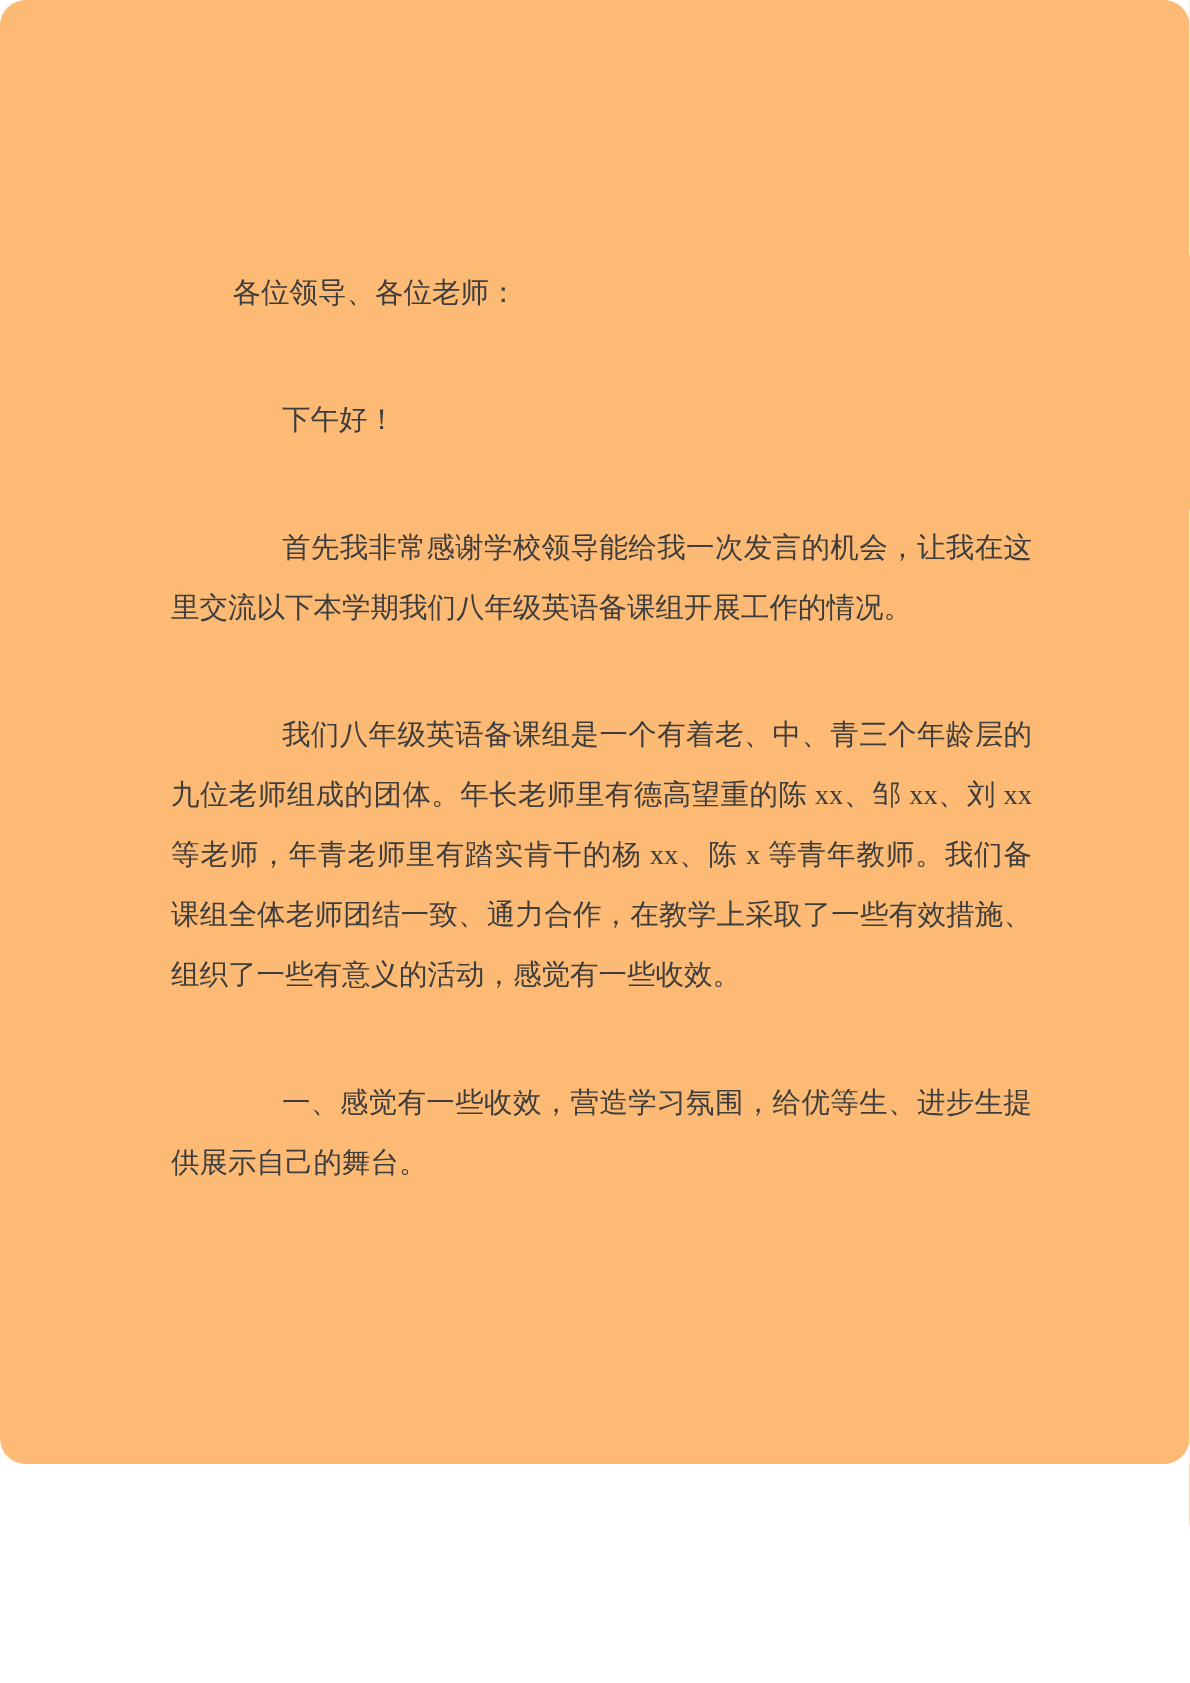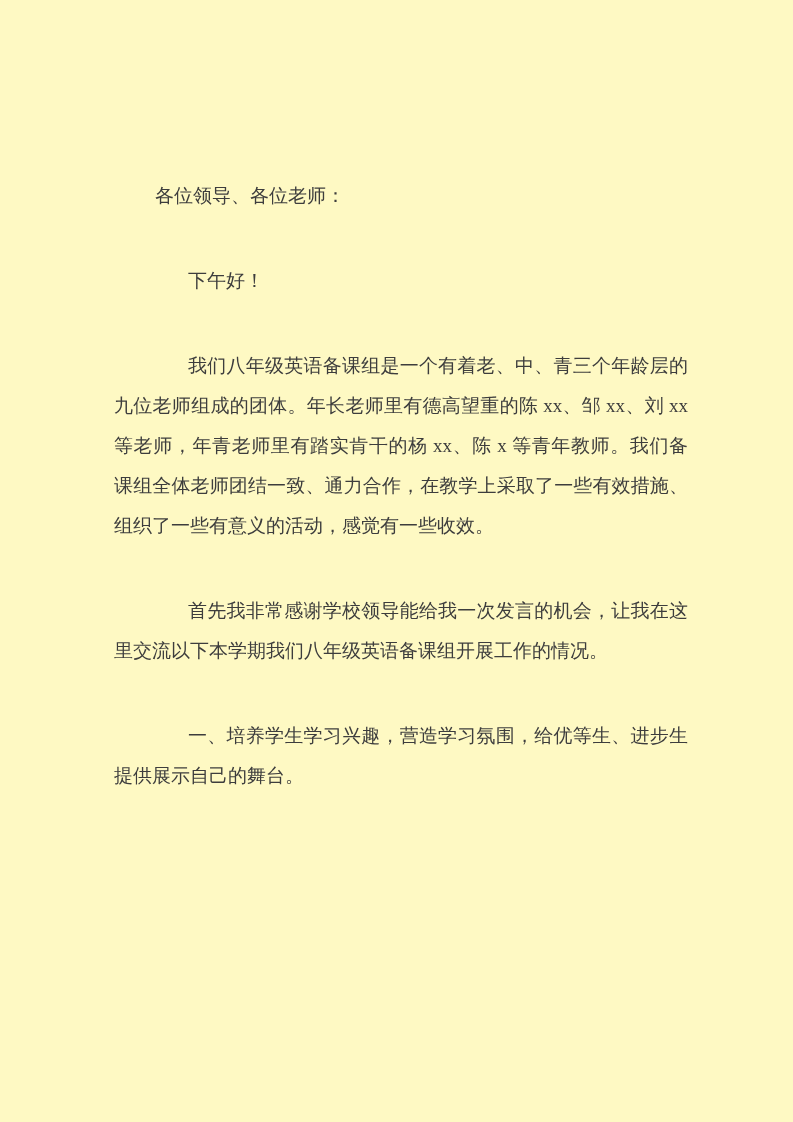--- a/index.html
+++ b/index.html
@@ -3,24 +3,25 @@
 <meta charset="utf-8">
 <style>
   html, body {
     margin: 0;
     padding: 0;
     background: #ffffff;
   }
   .page {
     position: relative;
     width: 793px;
-    height: 1122px;
-    background: #fef9c3;
+    height: 976px;
+    background: #fdba74;
     overflow: hidden;
     font-family: "Liberation Serif", "DejaVu Serif", serif;
+    border-radius: 17px;
   }
   .text-block {
     position: absolute;
     left: 114px;
     top: 176px;
     width: 574px;
     color: #3d3d3d;
     font-size: 19px;
     line-height: 40px;
     text-align: justify;
@@ -40,17 +41,17 @@
     margin-bottom: 0;
   }
 </style>
 </head>
 <body>
 
 <div class="page">
   <div class="text-block">
     <p class="para-salutation">各位领导、各位老师：</p>
     <p class="para-body">下午好！</p>
+    <p class="para-body">首先我非常感谢学校领导能给我一次发言的机会，让我在这里交流以下本学期我们八年级英语备课组开展工作的情况。</p>
     <p class="para-body">我们八年级英语备课组是一个有着老、中、青三个年龄层的九位老师组成的团体。年长老师里有德高望重的陈 xx、邹 xx、刘 xx 等老师，年青老师里有踏实肯干的杨 xx、陈 x 等青年教师。我们备课组全体老师团结一致、通力合作，在教学上采取了一些有效措施、组织了一些有意义的活动，感觉有一些收效。</p>
-    <p class="para-body">首先我非常感谢学校领导能给我一次发言的机会，让我在这里交流以下本学期我们八年级英语备课组开展工作的情况。</p>
-    <p class="para-body">一、培养学生学习兴趣，营造学习氛围，给优等生、进步生提供展示自己的舞台。</p>
+    <p class="para-body">一、感觉有一些收效，营造学习氛围，给优等生、进步生提供展示自己的舞台。</p>
   </div>
 </div>
 
 </body></html>

